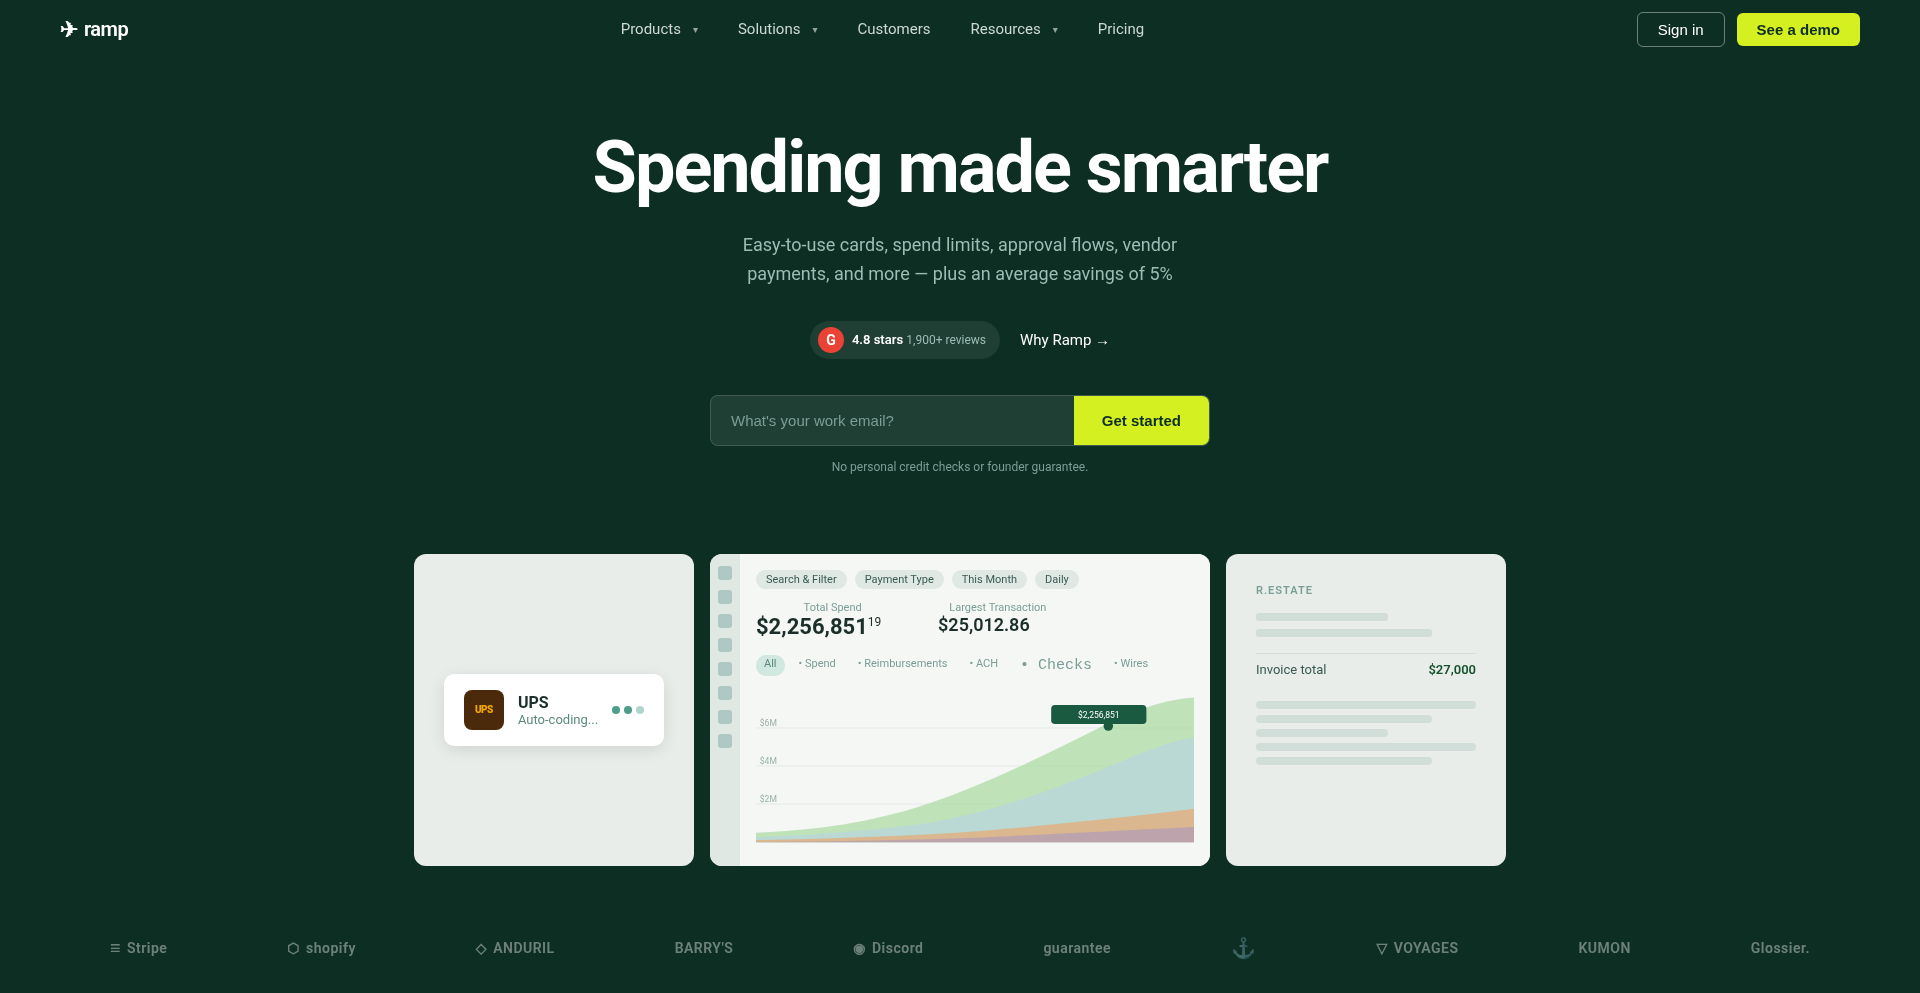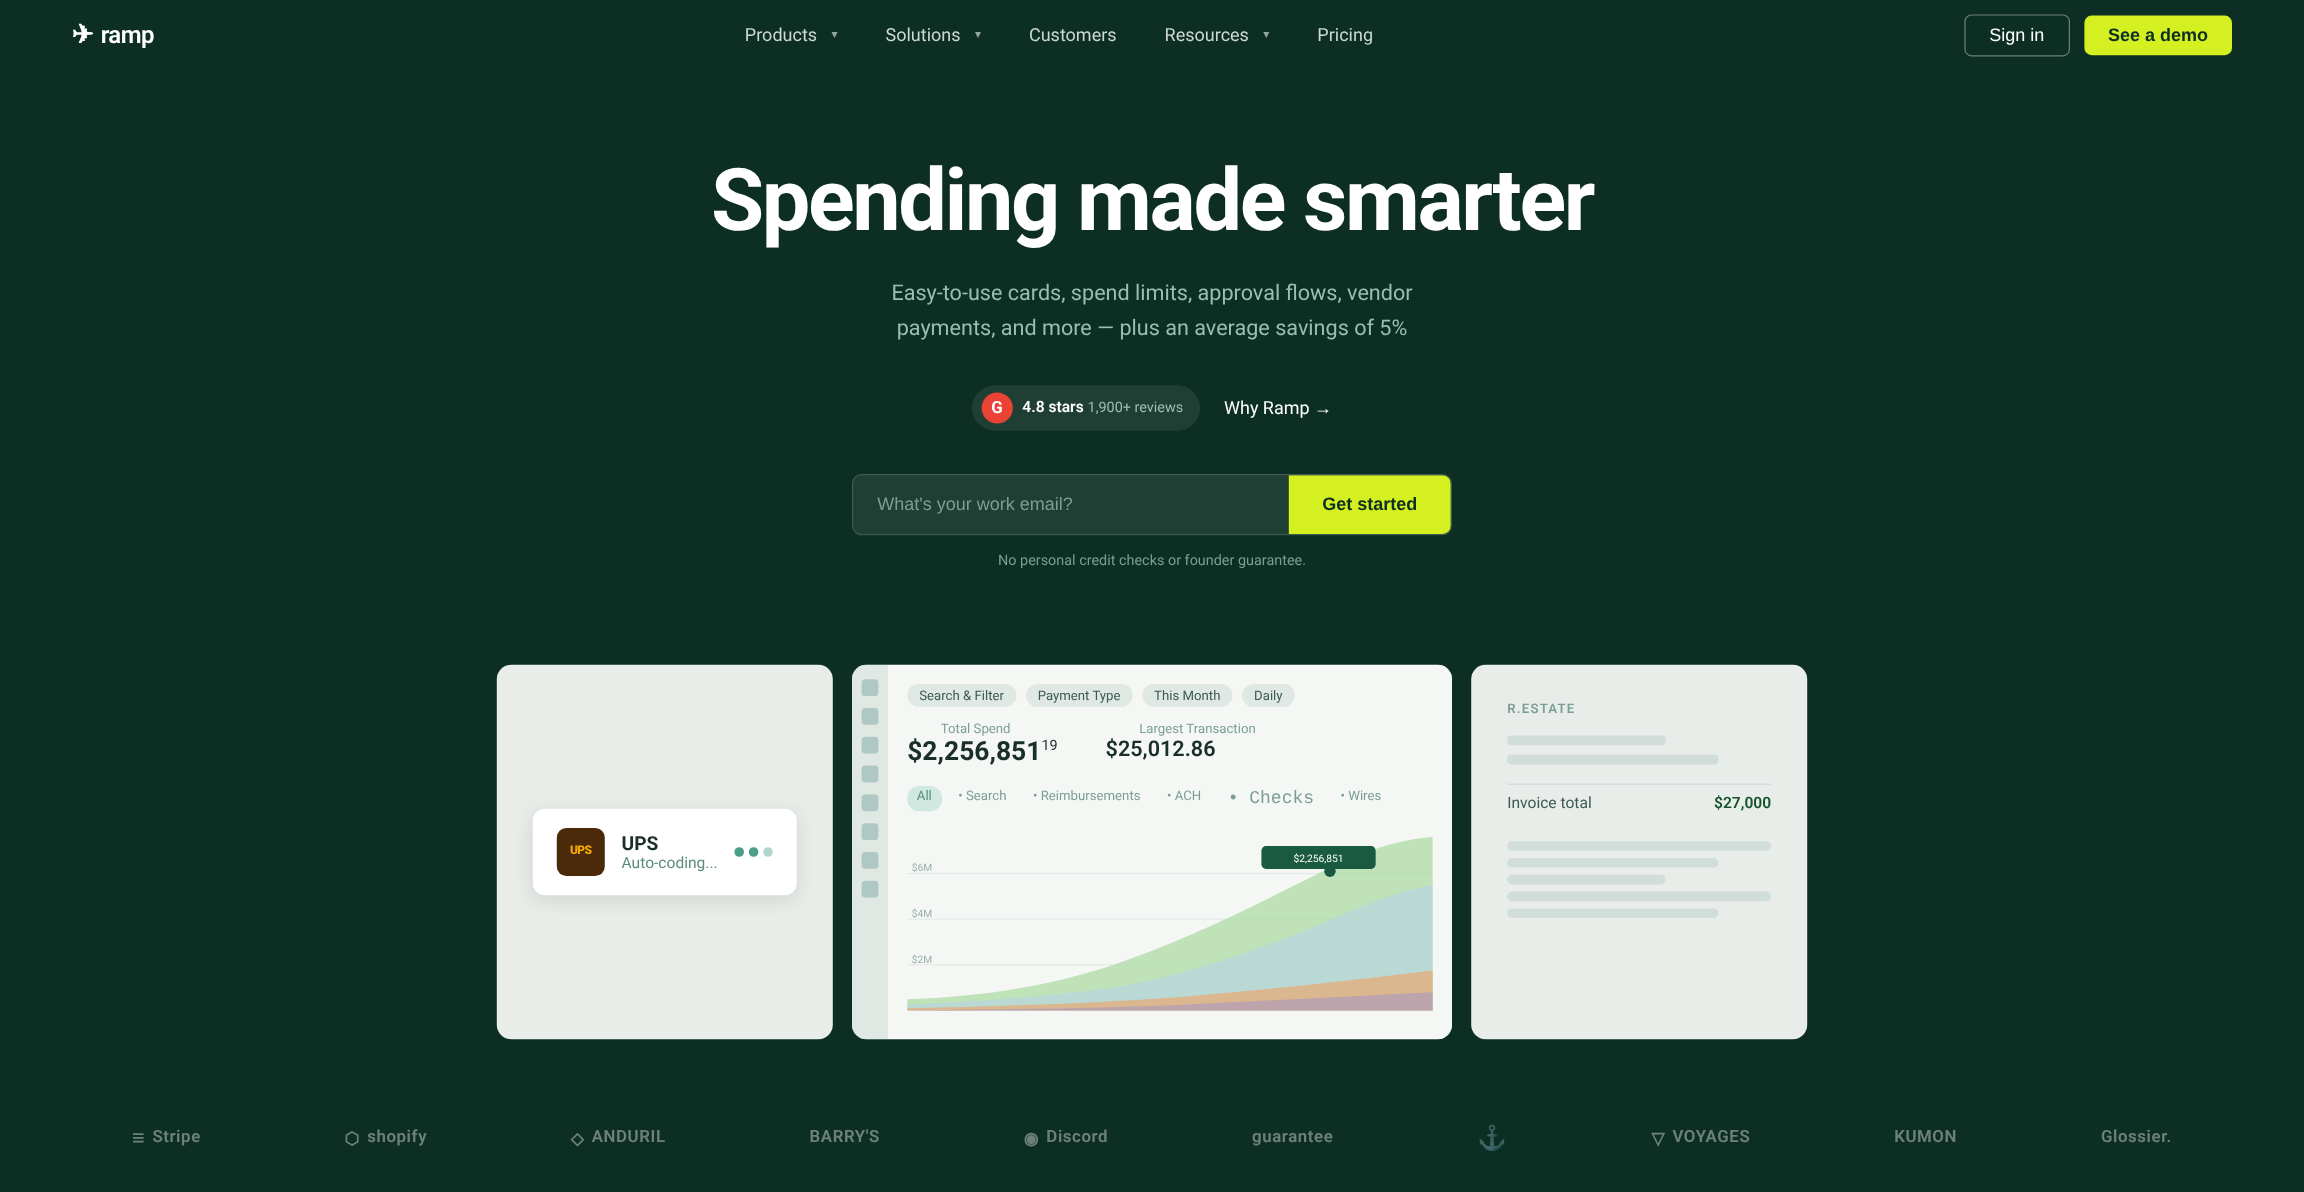--- a/index.html
+++ b/index.html
@@ -367,20 +367,21 @@
       align-items: center;
       gap: 6px;
       white-space: nowrap;
       letter-spacing: 0.5px;
     }
 
     
     .card-middle-wrapper {
       display: flex;
       height: 100%;
+      text-align: center;
     }
     .card-sidebar {
       width: 30px;
       background: #e0e8e4;
       display: flex;
       flex-direction: column;
       align-items: center;
       padding: 12px 0;
       gap: 10px;
     }
@@ -499,21 +500,21 @@
           </div>
           <div>
             <div class="chart-label">Largest Transaction</div>
             <div class="chart-amount-secondary">$25,012.86</div>
           </div>
         </div>
 
         
         <div style="display:flex;gap:6px;margin-bottom:10px;flex-wrap:wrap;">
           <span style="font-size:11px;color:#5a8a7e;padding:2px 8px;border-radius:10px;background:#d0e8e0;cursor:pointer;">All</span>
-          <span style="font-size:11px;color:#7a9e96;padding:2px 8px;">• Search</span>
+          <span style="font-size:11px;color:#7a9e96;padding:2px 8px;">• Spend</span>
           <span style="font-size:11px;color:#7a9e96;padding:2px 8px;">• Reimbursements</span>
           <span style="font-size:11px;color:#7a9e96;padding:2px 8px;">• ACH</span>
           <span style="font-size:15px;color:#7a9e96;padding:2px 8px;font-family:Liberation Mono, monospace;">• Checks</span>
           <span style="font-size:11px;color:#7a9e96;padding:2px 8px;">• Wires</span>
         </div>
 
         
         <svg class="chart-svg" viewBox="0 0 460 160" xmlns="http://www.w3.org/2000/svg">
 
           <line x1="0" y1="40" x2="460" y2="40" stroke="#d0ddd9" stroke-width="0.5"></line>

